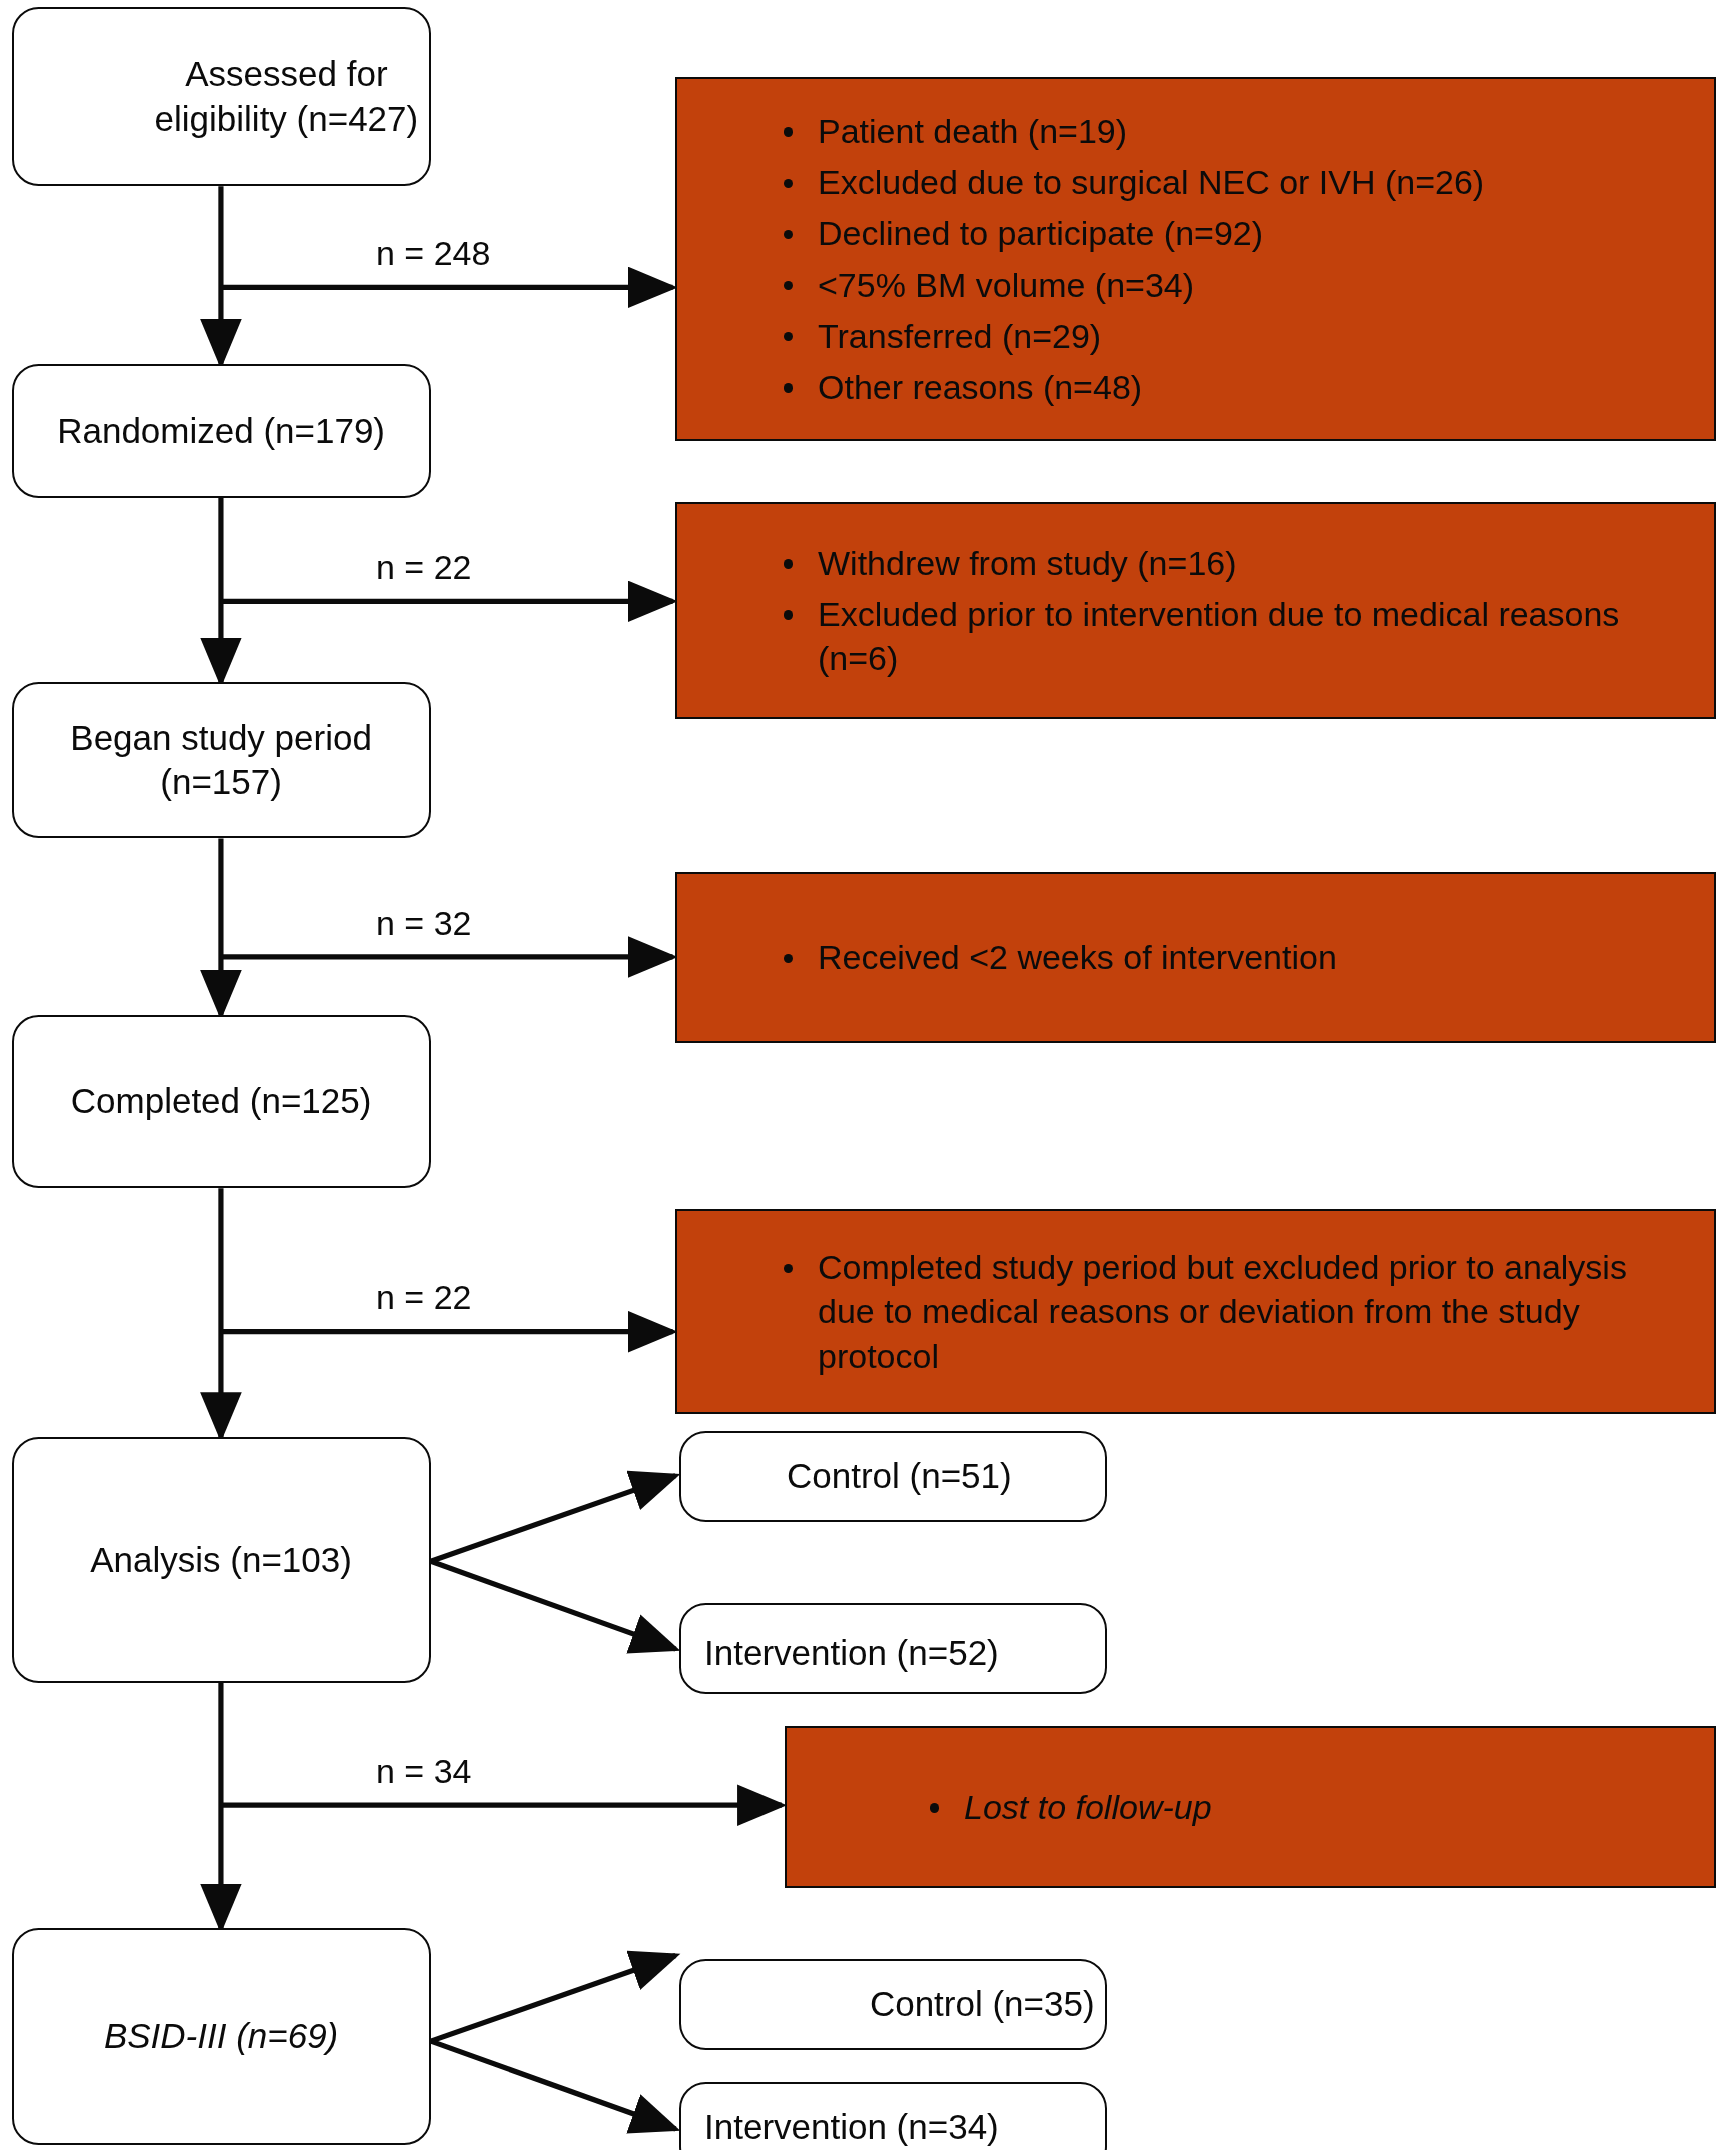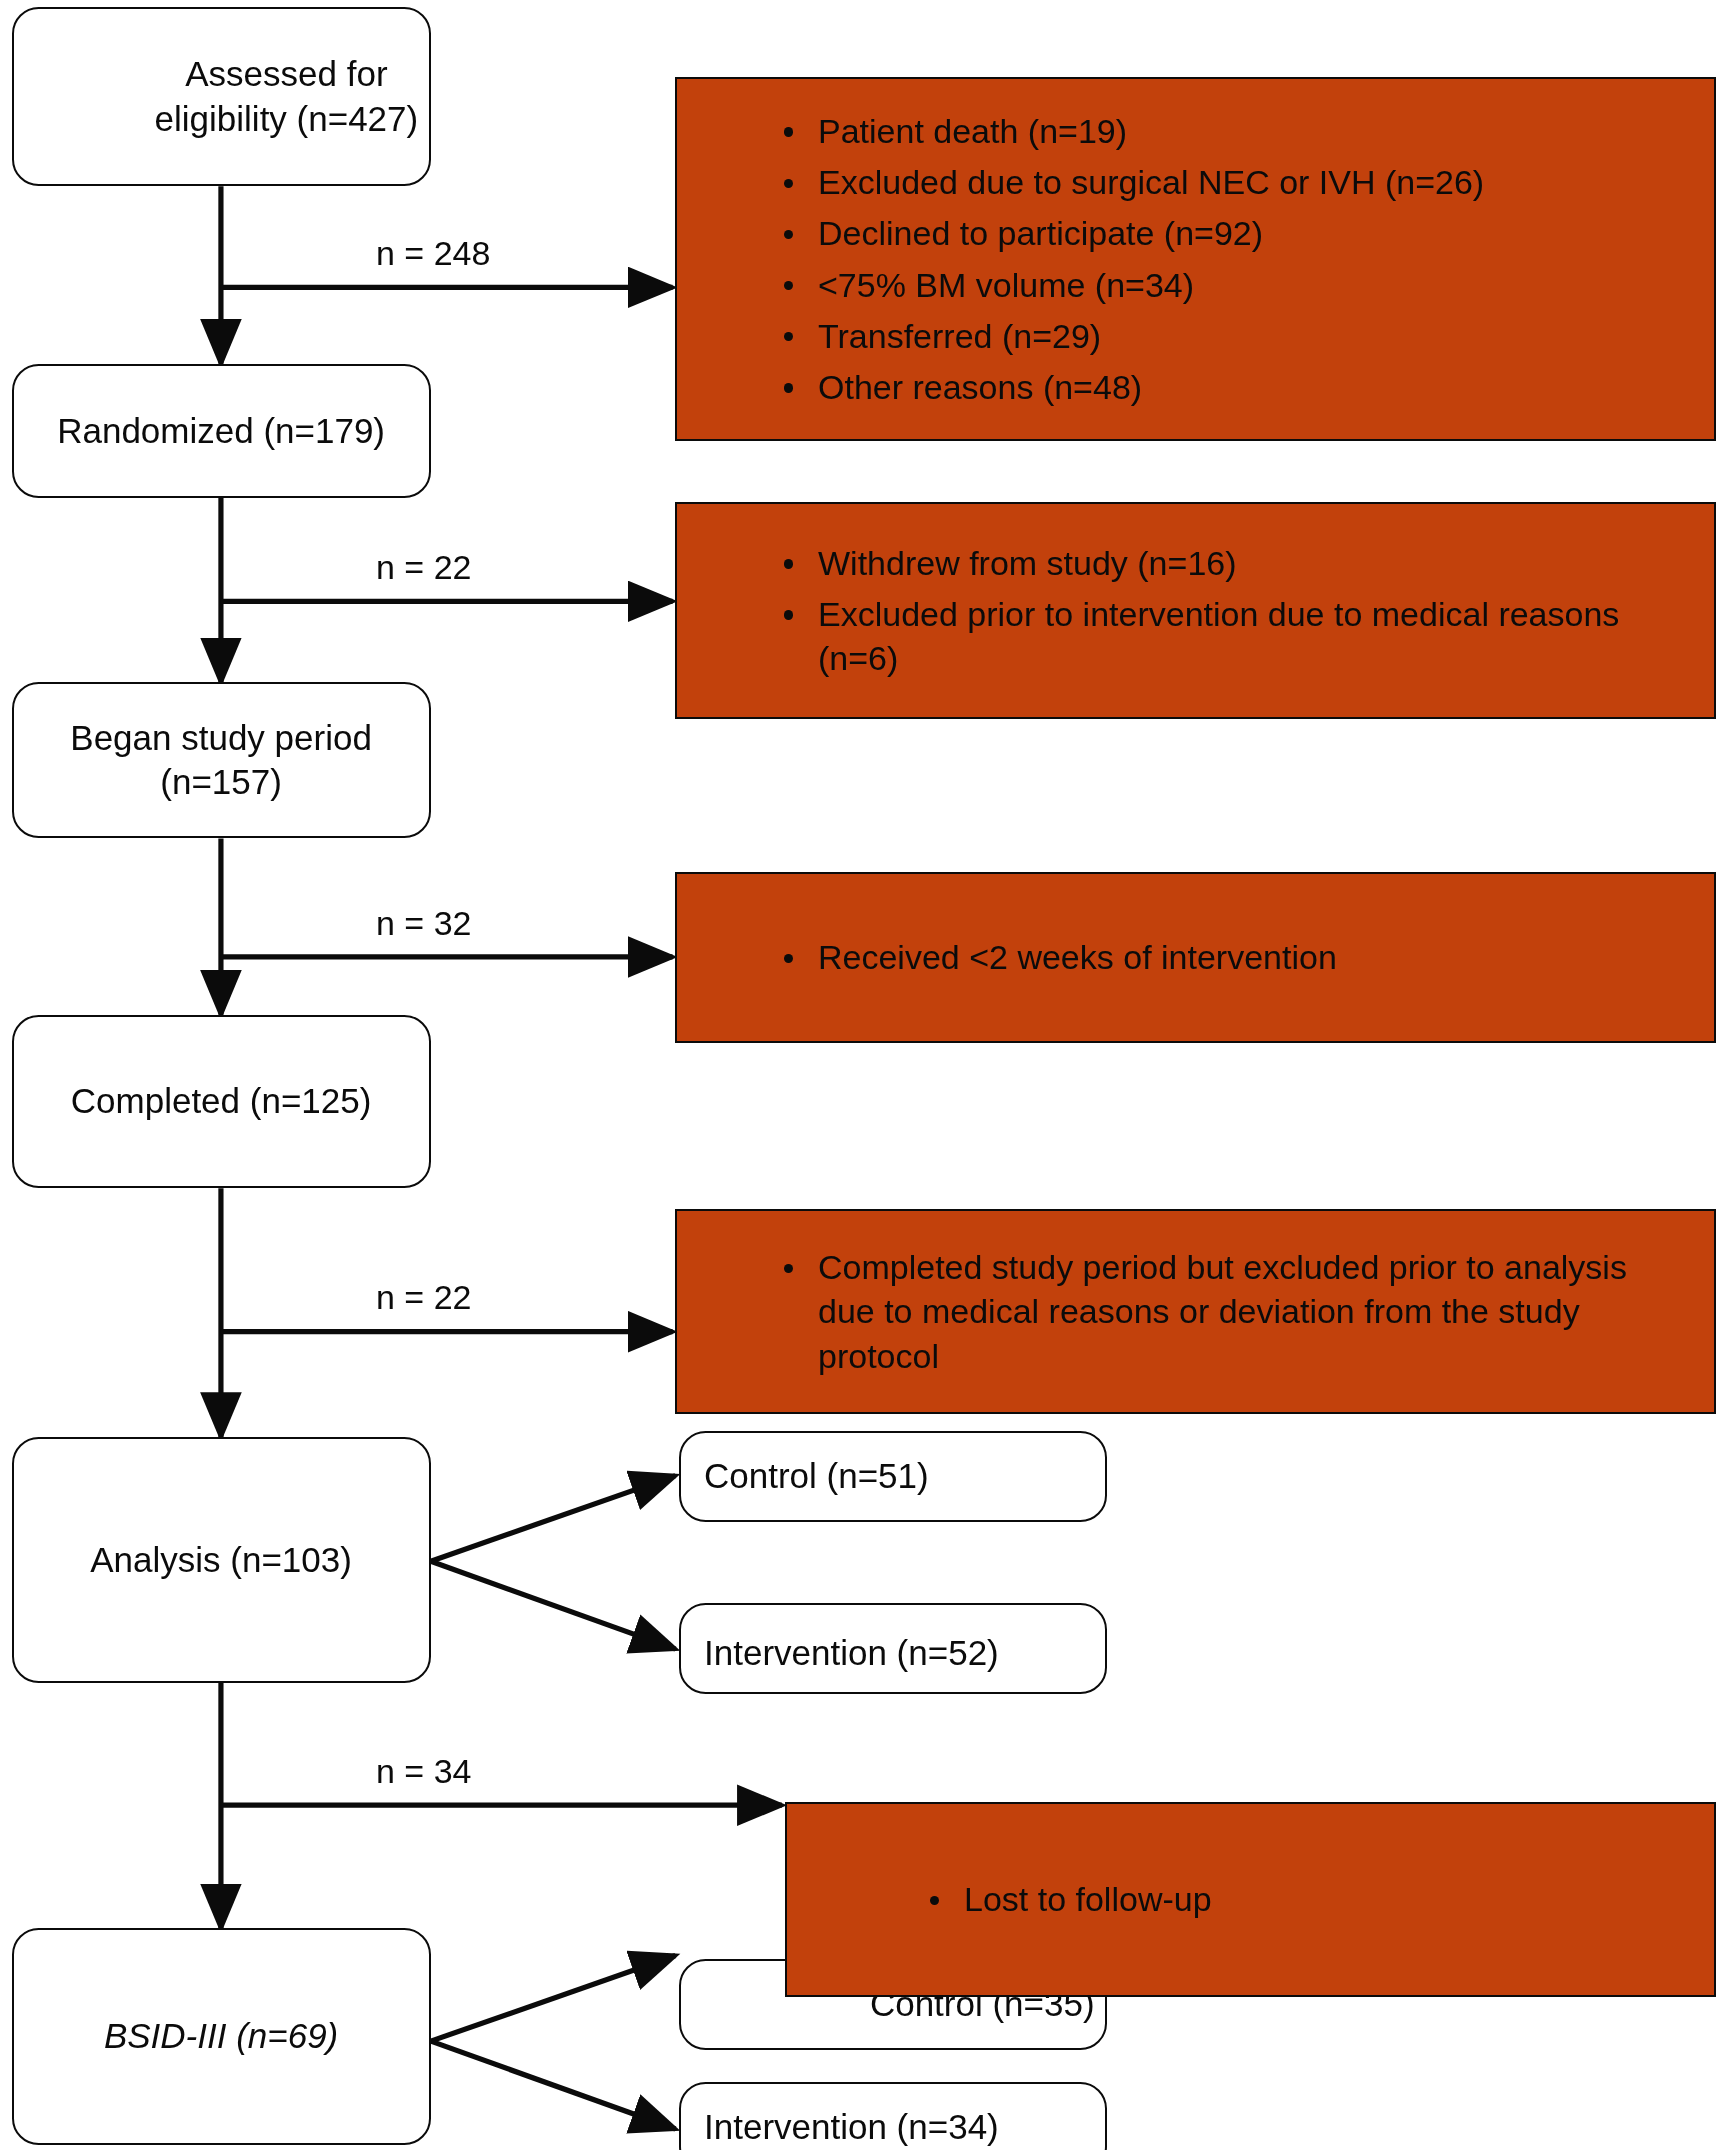--- a/index.html
+++ b/index.html
@@ -136,21 +136,21 @@
   </div>
 
   <div class="node rounded" style="left:11.6px; top:1437px; width:419px; height:246px;">
     <span class="txt">Analysis (n=103)</span>
   </div>
 
   <div class="node rounded" style="left:11.6px; top:1928px; width:419px; height:217px;font-style:italic;">
     <span class="txt">BSID-III (n=69)</span>
   </div>
 
-  <div class="node rounded" style="left:679px; top:1431px; width:428px; height:91px; justify-content:flex-start;">
+  <div class="node rounded" style="left:679px; top:1431px; width:428px; height:91px; justify-content:center;">
     <span class="txt" style="padding-left:23px;">Control (n=51)</span>
   </div>
 
   <div class="node rounded" style="left:679px; top:1603px; width:428px; height:91px; justify-content:flex-start;">
     <span class="txt" style="padding-left:23px;margin-top:9px;">Intervention (n=52)</span>
   </div>
 
   <div class="node rounded" style="left:679px; top:1959px; width:428px; height:91px; justify-content:flex-end;">
     <span class="txt" style="padding-left:23px;">Control (n=35)</span>
   </div>
@@ -182,21 +182,21 @@
       <li>Received &lt;2 weeks of intervention</li>
     </ul>
   </div>
 
   <div class="listbox single" style="left:675px; top:1209px; width:1041px; height:205px;">
     <ul>
       <li>Completed study period but excluded prior to analysis due to medical reasons or deviation from the study protocol</li>
     </ul>
   </div>
 
-  <div class="listbox single" style="left:785px; top:1802px; width:931px; height:195px;">
+  <div class="listbox single" style="left:785px; top:1726px; width:931px; height:162px;font-style:italic;">
     <ul style="padding-left:133px;">
       <li>Lost to follow-up</li>
     </ul>
   </div>
 
   <div class="edgelabel" style="left:376px; top:234px;">n = 248</div>
 
   <div class="edgelabel" style="left:376px; top:548px;">n = 22</div>
 
   <div class="edgelabel" style="left:376px; top:904px;">n = 32</div>

